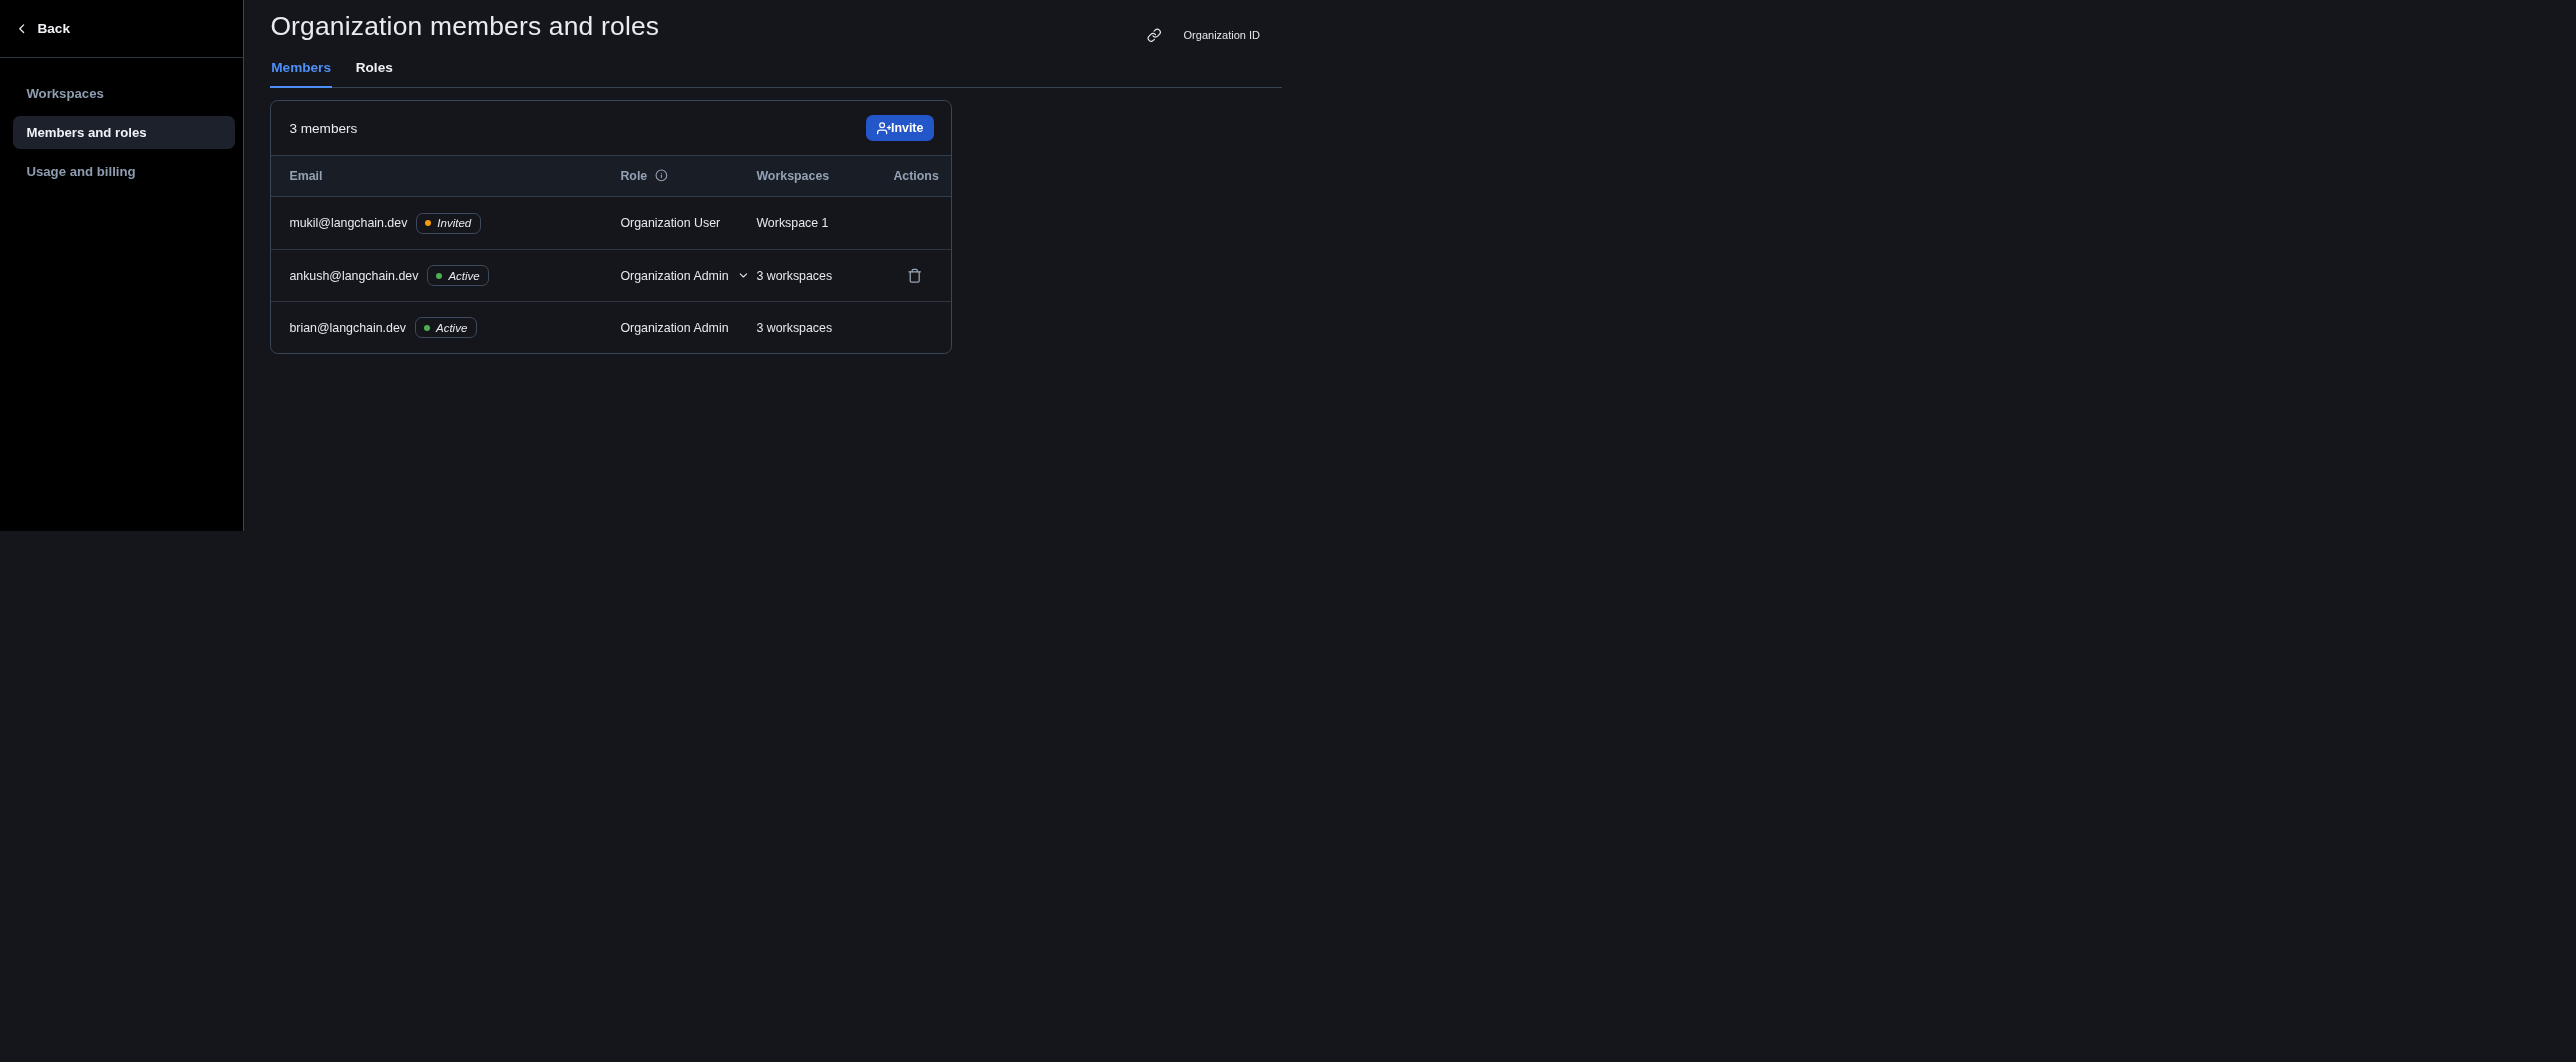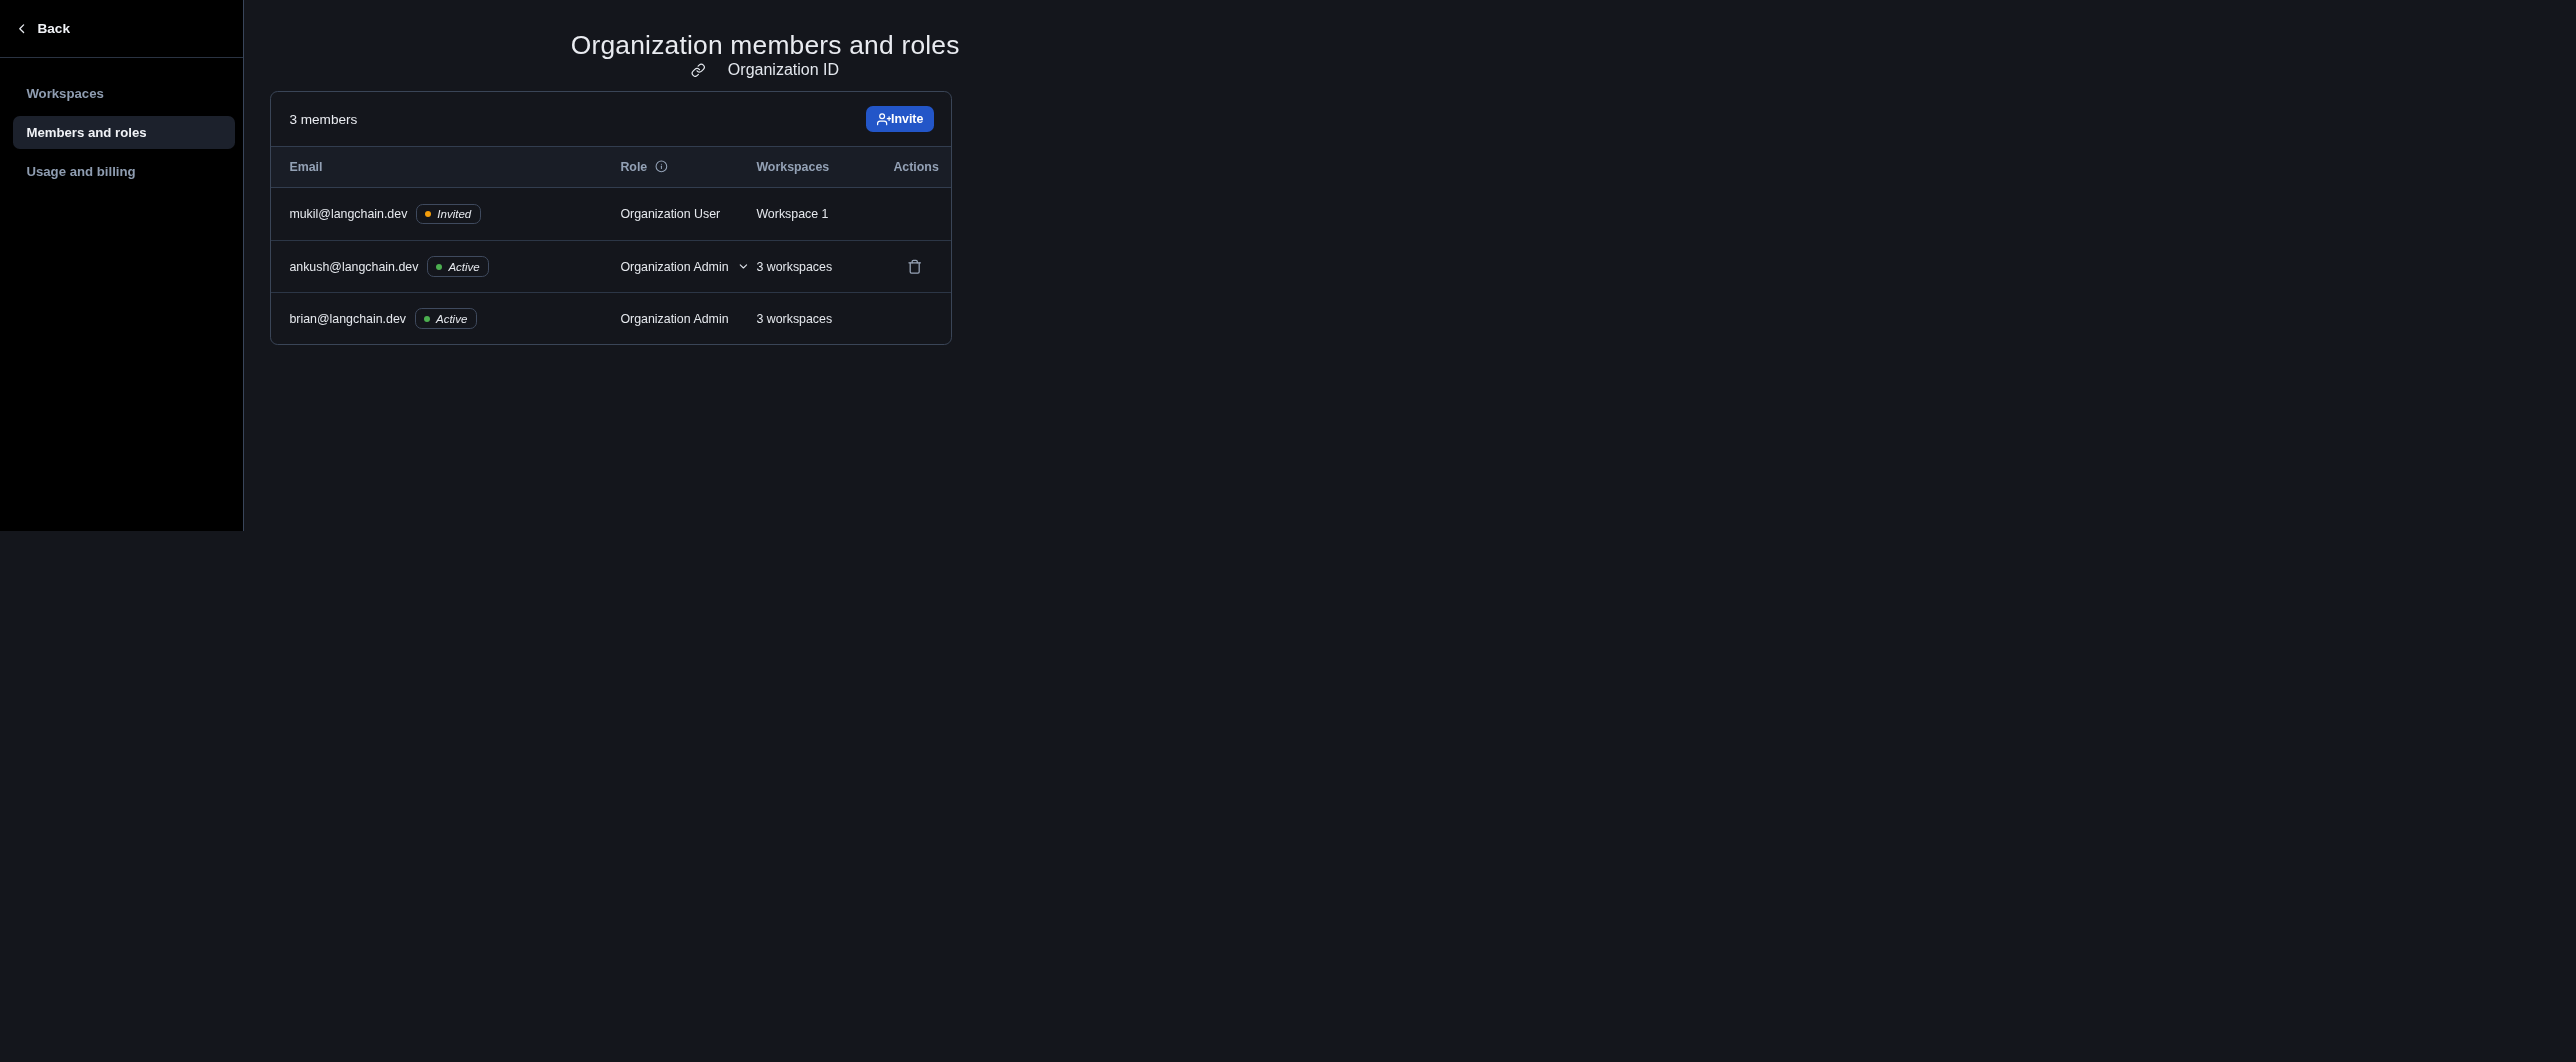--- a/index.html
+++ b/index.html
@@ -29,28 +29,27 @@
   .nav-item{
     height:33px;display:flex;align-items:center;
     padding:0 13.6px;border-radius:6.8px;
     font-size:13.2px;font-weight:700;color:#8e9cb0;
     cursor:pointer;box-sizing:border-box;
   }
   .nav-item.active{background:#1c212c;color:#f0f2f6;}
   
   .main{flex:1;box-sizing:border-box;padding:0 0 0 26.4px;display:flex;flex-direction:column;}
   .header-row{
-    margin-top:30px;display:flex;align-items:center;justify-content:space-between;
+    margin-top:11px;display:flex;align-items:flex-end;justify-content:space-between;
     padding-right:28px;
-    flex-direction:column;
   }
   .page-title{font-size:26.4px;font-weight:400;color:#e9ebf0;letter-spacing:0.2px;}
   .org-id{
     display:flex;align-items:center;gap:22px;cursor:pointer;
-    font-size:16px;color:#e3e7ed;
+    font-size:11px;color:#e3e7ed;
   }
   .org-id svg{stroke:#e3e7ed;}
   
   .tabs-row{
     margin-top:18px;margin-right:6px;
     display:flex;gap:23px;
     border-bottom:0.9px solid #394452;
   }
   .tab{
     padding:0 0.9px 11px 0.9px;font-size:13.6px;font-weight:700;cursor:pointer;
@@ -138,20 +137,24 @@
       <span style="line-height:0;">
         <svg width="14.5" height="14.5" viewBox="0 0 24 24" fill="none" stroke-width="2" stroke-linecap="round" stroke-linejoin="round">
             <path d="M10 13a5 5 0 0 0 7.54.54l3-3a5 5 0 0 0-7.07-7.07l-1.72 1.71"></path>
             <path d="M14 11a5 5 0 0 0-7.54-.54l-3 3a5 5 0 0 0 7.07 7.07l1.71-1.71"></path>
           </svg>
       </span>
       <span>Organization ID</span>
     </div>
   </div>
 
+  <div class="tabs-row">
+    <div class="tab active">Members</div>
+    <div class="tab">Roles</div>
+  </div>
 
   <div class="card">
     <div class="card-header">
       <div class="members-count">3 members</div>
       <button class="invite-btn">
         <span style="line-height:0;">
           <svg width="14.5" height="14.5" viewBox="0 0 24 24" fill="none" stroke-width="2" stroke-linecap="round" stroke-linejoin="round">
               <path d="M16 21v-2a4 4 0 0 0-4-4H5a4 4 0 0 0-4 4v2"></path>
               <circle cx="8.5" cy="7" r="4"></circle>
               <line x1="20" y1="8" x2="20" y2="14"></line>

